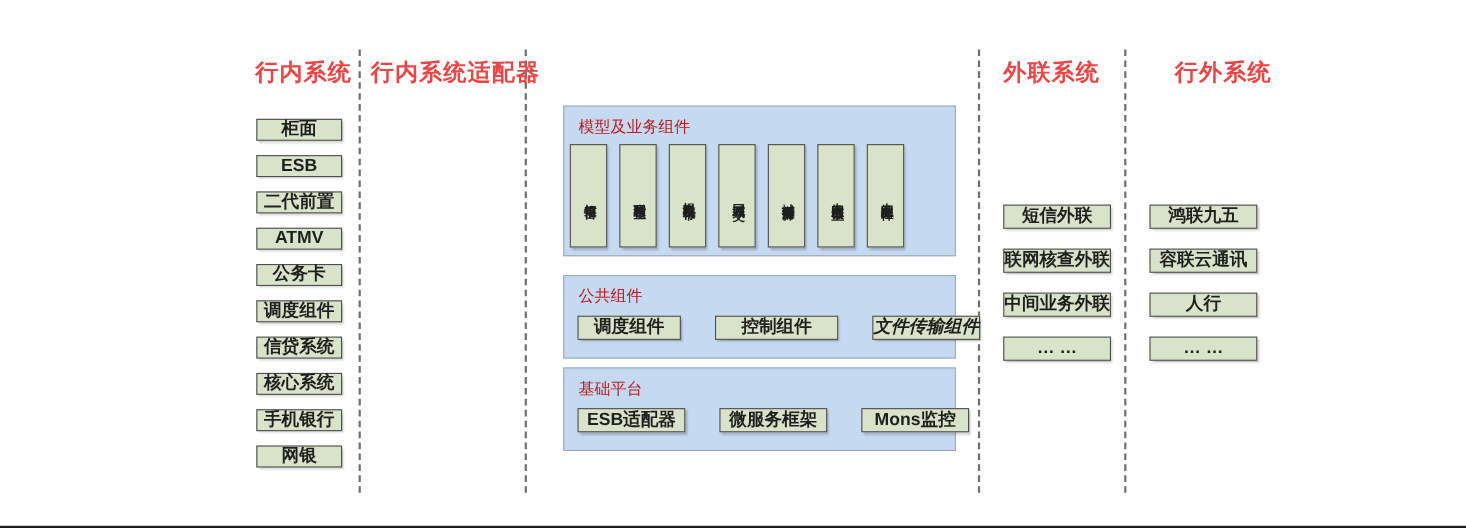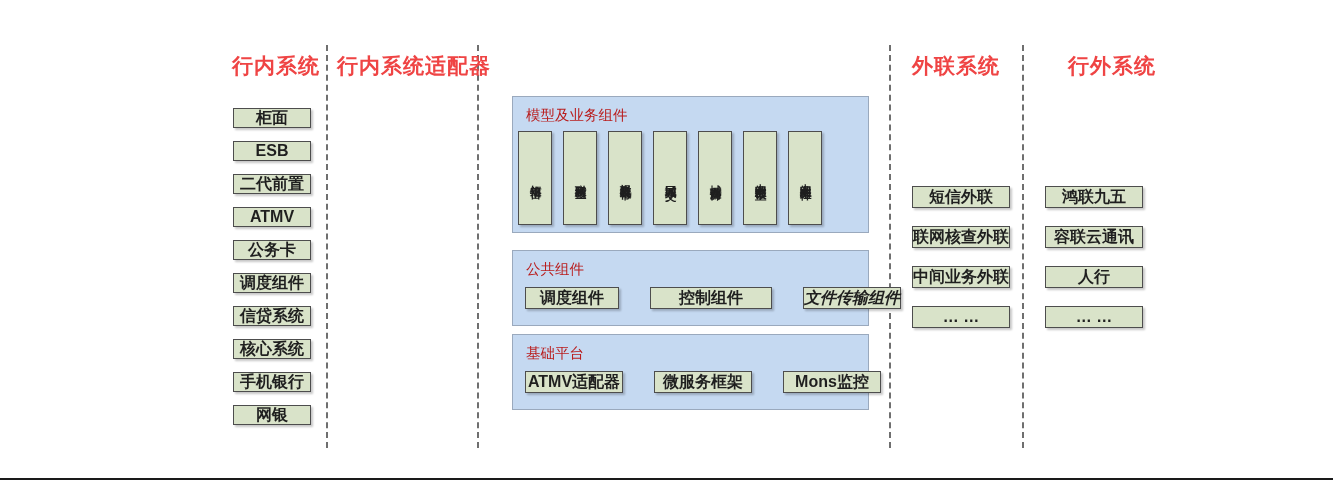--- a/index.html
+++ b/index.html
@@ -184,29 +184,29 @@
     <div class="vnode">
         <span>中间业务组件</span>
       </div>
   </div>
 
   <div class="panel" style="left:512px; top:250px; width:357px; height:76px;">
     <div class="panel-title">公共组件</div>
   </div>
   <div class="panel-row" style="left:525px; top:287px; gap:31px;">
     <div class="node hnode" style="width:94px;">调度组件</div>
-    <div class="node hnode" style="width:122px;">控制组件</div>
+    <div class="node hnode" style="width:112px;">控制组件</div>
     <div class="node hnode" style="width:98px;font-style:italic;">文件传输组件</div>
   </div>
 
   <div class="panel" style="left:512px; top:334px; width:357px; height:76px;">
     <div class="panel-title">基础平台</div>
   </div>
   <div class="panel-row" style="left:525px; top:371px; gap:31px;">
-    <div class="node hnode" style="width:98px;">ATMV适配器</div>
+    <div class="node hnode" style="width:98px;">ESB适配器</div>
     <div class="node hnode" style="width:98px;">微服务框架</div>
     <div class="node hnode" style="width:98px;">Mons监控</div>
   </div>
 
   <div class="stack-right" style="left:912px; top:186px; width:98px;">
     <div class="node">短信外联</div>
     <div class="node">联网核查外联</div>
     <div class="node">中间业务外联</div>
     <div class="node">… …</div>
   </div>

